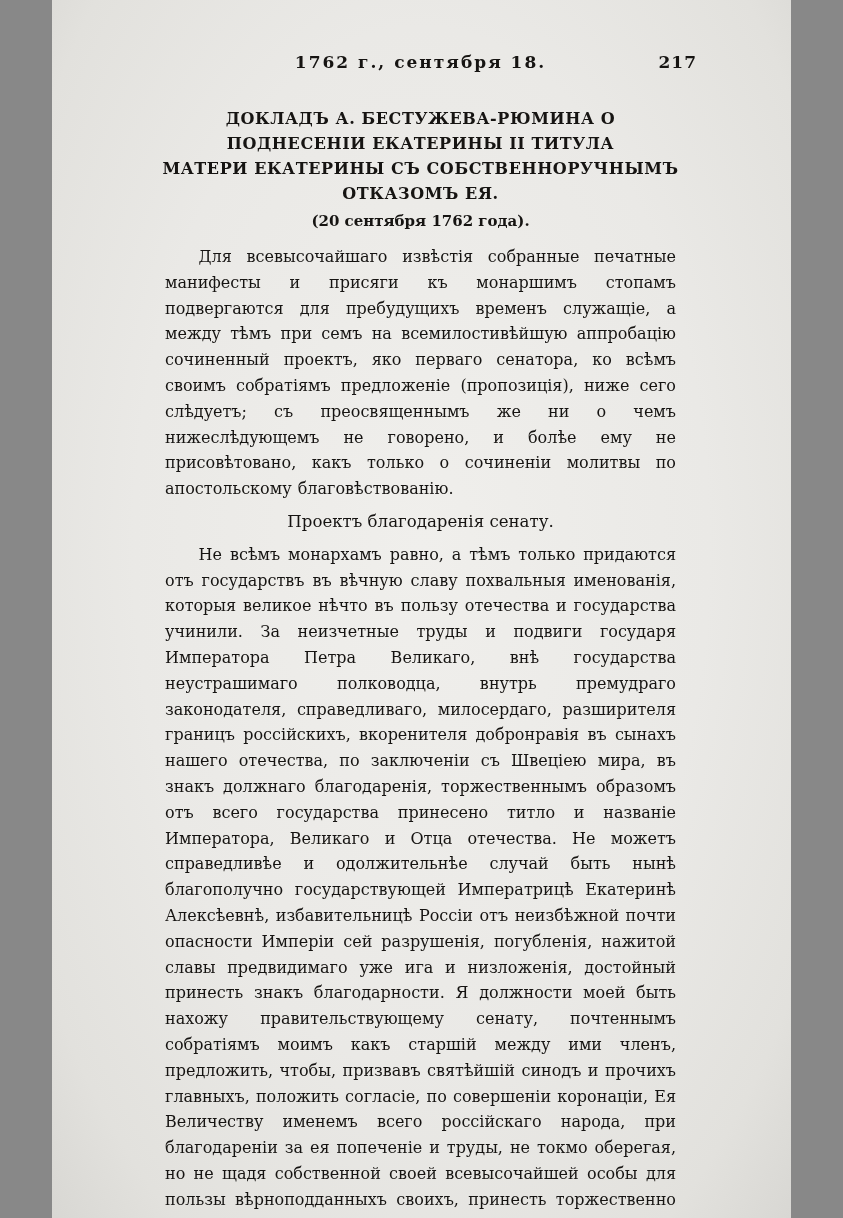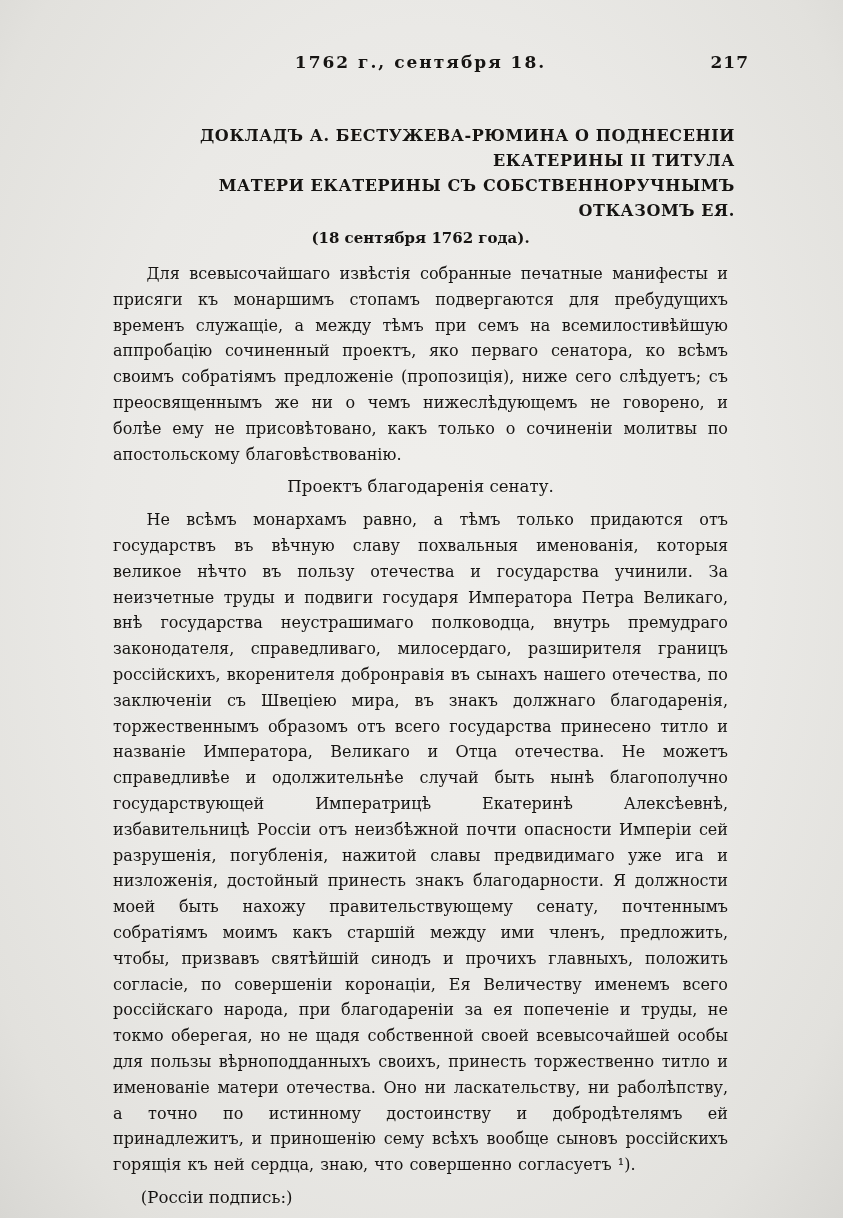--- a/index.html
+++ b/index.html
@@ -2,21 +2,21 @@
 <html><head>
 <meta charset="utf-8">
 <style>
   html, body {
     margin: 0;
     padding: 0;
     background: #888;
   }
   .page {
     position: relative;
-    width: 843px;
+    width: 739px;
     height: 1218px;
     margin: 0 auto;
     box-sizing: border-box;
     background:
       radial-gradient(ellipse at 50% 45%, #f0efec 0%, #eae9e6 55%, #e2e1dd 85%, #d8d7d3 100%);
     color: #161412;
     font-family: "DejaVu Serif", "Liberation Serif", serif;
     padding: 52px 108px 30px 106px;
     overflow: hidden;
   }
@@ -27,22 +27,22 @@
     font-size: 17px;
     letter-spacing: 2px;
   }
   .page-number {
     position: absolute;
     right: -14px;
     top: 0;
     letter-spacing: 1px;
   }
   .doc-title {
-    margin-top: 51px;
-    text-align: right;
+    margin-top: 34px;
+    text-align: center;
     font-weight: bold;
     font-size: 16px;
     line-height: 25px;
     letter-spacing: 0.6px;
   }
   .doc-date {
     margin-top: 6px;
     text-align: center;
     font-weight: bold;
     font-size: 15px;
@@ -91,21 +91,21 @@
   <div class="running-head">
     <span>1762 г., сентября 18.</span>
     <span class="page-number">217</span>
   </div>
 
   <div class="doc-title">
     <div>ДОКЛАДЪ А. БЕСТУЖЕВА-РЮМИНА О ПОДНЕСЕНІИ ЕКАТЕРИНЫ II ТИТУЛА</div>
     <div>МАТЕРИ ЕКАТЕРИНЫ СЪ СОБСТВЕННОРУЧНЫМЪ ОТКАЗОМЪ ЕЯ.</div>
   </div>
 
-  <div class="doc-date">(18 сентября 1762 года).</div>
+  <div class="doc-date">(20 сентября 1762 года).</div>
 
   <div class="body-text">
     <p class="para">Для всевысочайшаго извѣстія собранные печатные манифесты и присяги къ монаршимъ стопамъ подвергаются для пребудущихъ временъ служащіе, а между тѣмъ при семъ на всемилостивѣйшую аппробацію сочиненный проектъ, яко перваго сенатора, ко всѣмъ своимъ собратіямъ предложеніе (пропозиція), ниже сего слѣдуетъ; съ преосвященнымъ же ни о чемъ нижеслѣдующемъ не говорено, и болѣе ему не присовѣтовано, какъ только о сочиненіи молитвы по апостольскому благовѣствованію.</p>
     <p class="section-heading">Проектъ благодаренія сенату.</p>
     <p class="para">Не всѣмъ монархамъ равно, а тѣмъ только придаются отъ государствъ въ вѣчную славу похвальныя именованія, которыя великое нѣчто въ пользу отечества и государства учинили. За неизчетные труды и подвиги государя Императора Петра Великаго, внѣ государства неустрашимаго полководца, внутрь премудраго законодателя, справедливаго, милосердаго, разширителя границъ россійскихъ, вкоренителя добронравія въ сынахъ нашего отечества, по заключеніи съ Швеціею мира, въ знакъ должнаго благодаренія, торжественнымъ образомъ отъ всего государства принесено титло и названіе Императора, Великаго и Отца отечества. Не можетъ справедливѣе и одолжительнѣе случай быть нынѣ благополучно государствующей Императрицѣ Екатеринѣ Алексѣевнѣ, избавительницѣ Россіи отъ неизбѣжной почти опасности Имперіи сей разрушенія, погубленія, нажитой славы предвидимаго уже ига и низложенія, достойный принесть знакъ благодарности. Я должности моей быть нахожу правительствующему сенату, почтеннымъ собратіямъ моимъ какъ старшій между ими членъ, предложить, чтобы, призвавъ святѣйшій синодъ и прочихъ главныхъ, положить согласіе, по совершеніи коронаціи, Ея Величеству именемъ всего россійскаго народа, при благодареніи за ея попеченіе и труды, не токмо оберегая, но не щадя собственной своей всевысочайшей особы для пользы вѣрноподданныхъ своихъ, принесть торжественно титло и именованіе матери отечества. Оно ни ласкательству, ни раболѣпству, а точно по истинному достоинству и добродѣтелямъ ей принадлежитъ, и приношенію сему всѣхъ вообще сыновъ россійскихъ горящія къ ней сердца, знаю, что совершенно согласуетъ ¹).</p>
     <p class="signature-intro">(Россіи подпись:)</p>
     <p class="signature-line">Ея Величеству поднесено 20 сентября 1762 года въ Москвѣ.</p>
   </div>
 
   <div class="footnote">

